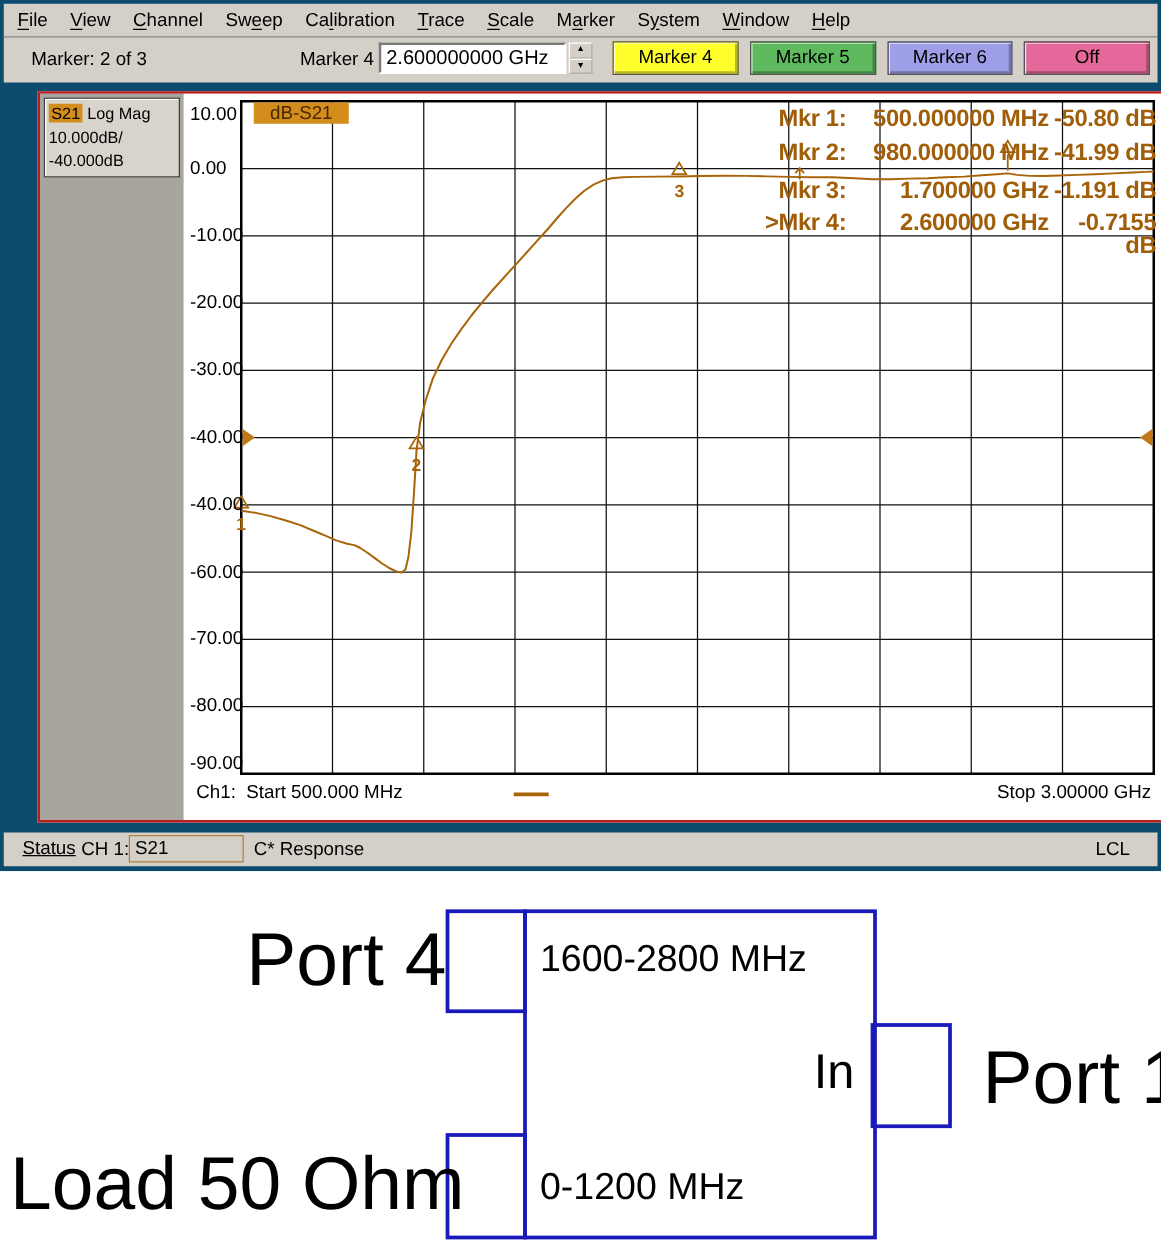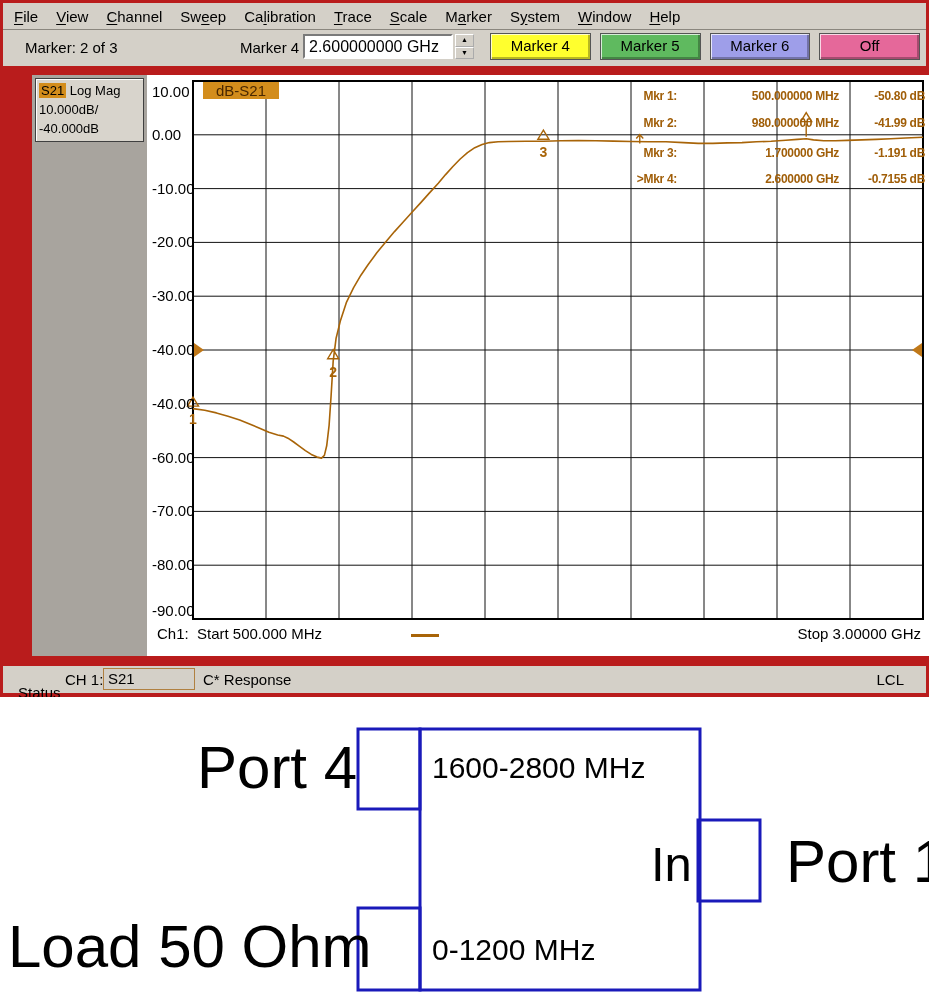--- a/index.html
+++ b/index.html
@@ -1,18 +1,18 @@
 <!DOCTYPE html>
 <html><head>
 <meta charset="utf-8">
 <style>
   * { box-sizing: border-box; margin: 0; padding: 0; }
   html,body { width: 929px; height: 995px; background:#fff; overflow:hidden;
               font-family:"Liberation Sans", sans-serif; }
-  .vna { position:absolute; left:0; top:0; width:929px; height:697px; background:#b91c1c; }
+  .vna { position:absolute; left:0; top:0; width:929px; height:697px; background:#0c4a6e; }
 
   
   .menubar { position:absolute; left:3px; top:3px; width:923px; height:27px;
              background:#d4d0c8; border-bottom:1px solid #8a867e;
              display:flex; align-items:center; padding-left:2px; }
   .menu-item { font-size:15px; color:#000; padding:0 9px; cursor:default; }
   .menu-item u { text-underline-offset:2px; }
 
   
   .toolbar { position:absolute; left:3px; top:30px; width:923px; height:36px;
@@ -40,46 +40,46 @@
   .s21-box { position:absolute; left:3px; top:3px; width:109px; height:64px;
              background:#d8d4cc; border:1px solid #404040;
              box-shadow:inset 1px 1px 0 #fff; padding:2px 3px; font-size:13px; color:#000;
              line-height:19px; }
   .s21-tag { background:#d38d1c; padding:0 2px; }
   .plot-area { position:absolute; left:115px; top:0; width:786px; height:581px; background:#fff; }
   .plot-area svg { position:absolute; left:0; top:0; }
   .y-label { position:absolute; left:5px; font-size:15px; color:#000; }
   .trace-title { position:absolute; left:56px; top:7px; font-size:15px;
                  background:#d38d1c; color:#4a2800; padding:0 13px; }
-  .mkr-row { position:absolute; display:flex; font-size:12px; font-weight:700;
+  .mkr-row { position:absolute; display:flex; font-size:19px; font-weight:700;
              letter-spacing:-0.3px; color:#a05e08; height:18px; line-height:18px; }
   .mkr-label { width:150px; text-align:right; }
   .mkr-freq  { width:162px; text-align:right; }
   .mkr-value { width:86px;  text-align:right; }
   .plot-footer { position:absolute; left:0; top:548px; width:786px; height:24px; font-size:15px; color:#000; }
   .pf-ch    { position:absolute; left:10px; top:2px; }
   .pf-start { position:absolute; left:50px; top:2px; }
   .pf-dash  { position:absolute; left:264px; top:11px; width:28px; border-top:3px solid #a86408; }
   .pf-stop  { position:absolute; right:12px; top:2px; }
 
   
   .statusbar { position:absolute; left:3px; top:666px; width:923px; height:27px;
                background:#d4d0c8; font-size:15px; color:#000; }
-  .sb-status { position:absolute; left:15px; top:18px; }
+  .sb-status { position:absolute; left:15px; top:4px;text-decoration:underline; }
   .sb-ch     { position:absolute; left:62px; top:5px; }
   .sb-meas   { position:absolute; left:100px; top:2px; width:92px; height:22px;
                border:1px solid #b08040; padding:1px 4px; }
   .sb-resp   { position:absolute; left:200px; top:5px; }
   .sb-lcl    { position:absolute; right:22px; top:5px; }
 
   
   .diagram { position:absolute; left:0; top:697px; width:929px; height:298px; background:#fff; }
   .dg-label { position:absolute; color:#000; white-space:nowrap; }
   .dg-big   { font-size:60px; }
-  .dg-mid   { font-size:49px; }
+  .dg-mid   { font-size:39px; }
   .dg-band  { font-size:30px; }
 </style>
 </head>
 <body>
 
 <div class="vna">
 
   <div class="menubar">
       <span class="menu-item"><u>F</u>ile</span>
       <span class="menu-item"><u>V</u>iew</span>

